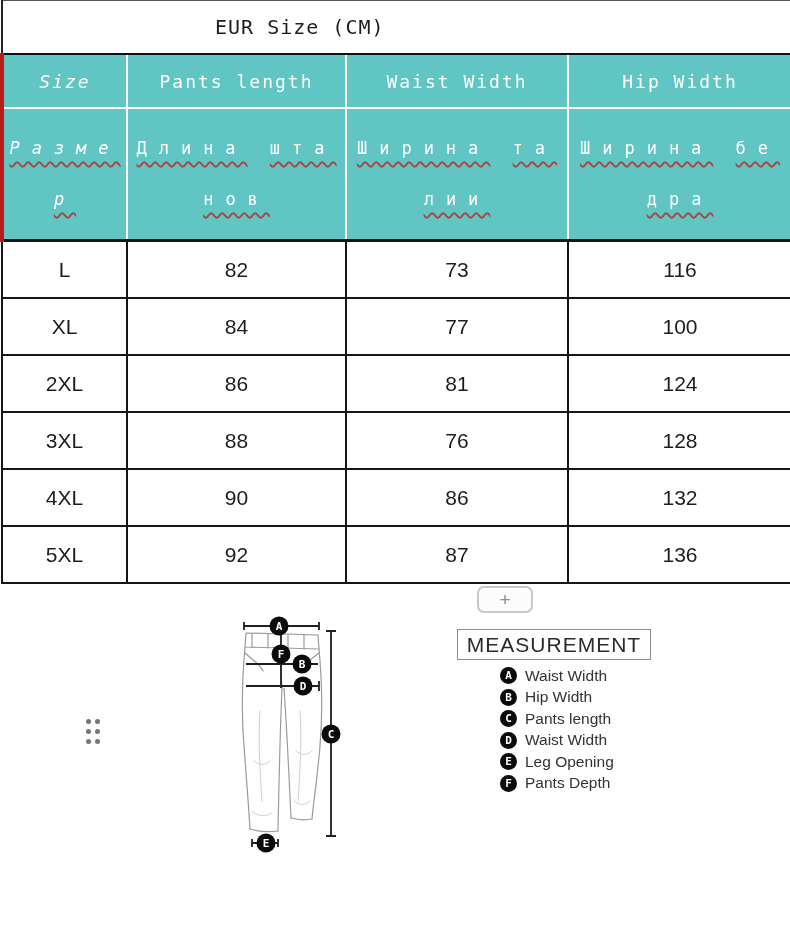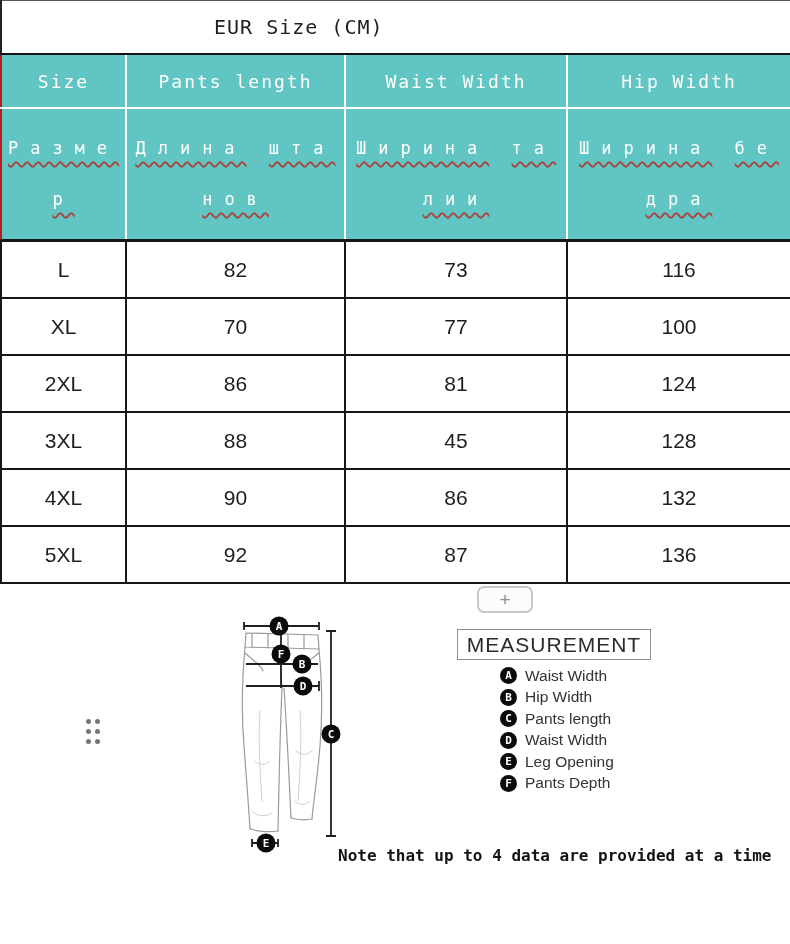--- a/index.html
+++ b/index.html
@@ -21,21 +21,21 @@
     font-size:20px; letter-spacing:1px; color:#1e1e1e;
   }
   tr.head-en th, tr.head-ru th {
     background:#61C5C3; color:#ffffff; font-weight:normal;
     font-family:"DejaVu Sans Mono", monospace; text-align:center;
   }
   tr.head-en th {
     height:50px; font-size:18px; letter-spacing:2px;
     border-right:2px solid #fff; border-bottom:2px solid #fff;
   }
-  tr.head-en th:first-child, tr.head-ru th:first-child { border-left:2px solid #b91c1c; }
+  tr.head-en th:first-child, tr.head-ru th:first-child { border-left:4px solid #b91c1c;font-style:italic; }
   tr.head-ru th {
     height:102px; font-size:17px; letter-spacing:12px; line-height:51px;
     word-break:break-all; padding:14px 2px; vertical-align:middle;
     border-right:2px solid #fff; border-bottom:3px solid #161616;
   }
   .squiggle {
     text-decoration-line:underline;
     text-decoration-style:wavy;
     text-decoration-color:#A94442;
     text-decoration-thickness:2px;
@@ -119,34 +119,34 @@
     </thead>
     <tbody>
       <tr>
         <td>L</td>
         <td>82</td>
         <td>73</td>
         <td>116</td>
       </tr>
       <tr>
         <td>XL</td>
-        <td>70</td>
+        <td>84</td>
         <td>77</td>
         <td>100</td>
       </tr>
       <tr>
         <td>2XL</td>
         <td>86</td>
         <td>81</td>
         <td>124</td>
       </tr>
       <tr>
         <td>3XL</td>
         <td>88</td>
-        <td>45</td>
+        <td>76</td>
         <td>128</td>
       </tr>
       <tr>
         <td>4XL</td>
         <td>90</td>
         <td>86</td>
         <td>132</td>
       </tr>
       <tr>
         <td>5XL</td>
@@ -238,16 +238,15 @@
       <div class="legend-item">
         <span class="legend-badge">E</span>
         <span class="legend-label">Leg Opening</span>
       </div>
       <div class="legend-item">
         <span class="legend-badge">F</span>
         <span class="legend-label">Pants Depth</span>
       </div>
     </div>
 
-    <div class="note-text">Note that up to 4 data are provided at a time</div>
 
   </div>
 </div>
 
 </body></html>

